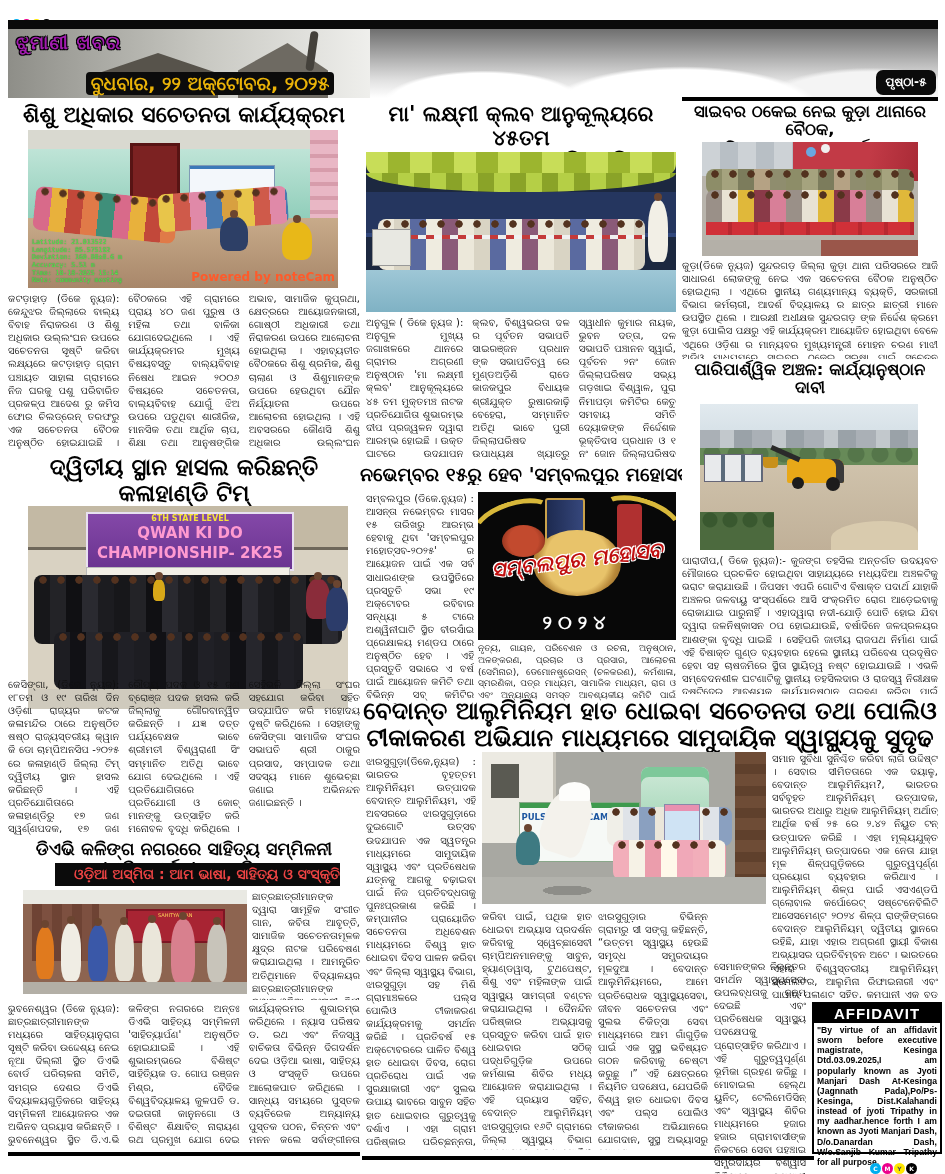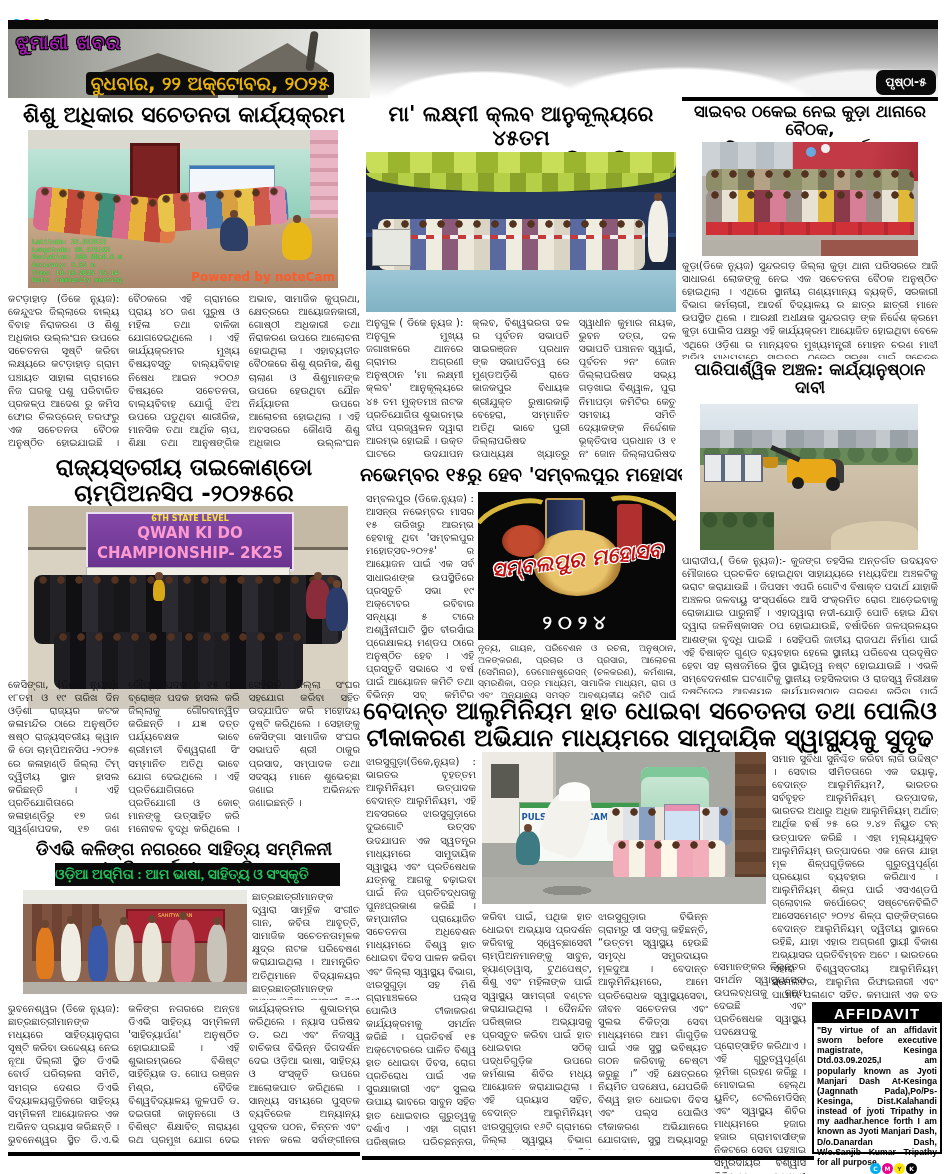--- a/index.html
+++ b/index.html
@@ -34,21 +34,21 @@
   .fig{position:absolute;border-radius:45% 45% 28% 28%;}
   .fig::before{content:"";position:absolute;top:-7px;left:50%;transform:translateX(-50%);
                width:8px;height:8px;border-radius:50%;background:#6b4530;}
   .crowd{position:absolute;border-radius:8px;
      background-image:
        radial-gradient(circle 4px at 9px 5px, #53321f 3.4px, rgba(0,0,0,0) 4px),
        repeating-linear-gradient(90deg,var(--c1) 0 16px,var(--c2) 16px 32px,var(--c3) 32px 48px,var(--c4) 48px 64px,var(--c5) 64px 80px);
      background-size:18px 100%,auto;}
   .gps{position:absolute;left:4px;bottom:3px;font-family:"DejaVu Sans Mono",monospace;
        font-size:6.5px;line-height:1.18;color:#62f64c;text-shadow:0 0 1px #053;}
-  .blackbar{background:#0b0b0b;color:#22c55e;font-weight:bold;text-align:left;font-family:Liberation Serif, serif;}
+  .blackbar{background:#0b0b0b;color:#ef4444;font-weight:bold;text-align:right;}
   
   #affidavit{left:812px;top:1002px;width:126px;height:148px;border:2px solid #000;background:#fff;}
   #affidavit .t{background:#000;color:#fff;font-weight:bold;text-align:center;font-size:15px;
                 letter-spacing:1px;padding:1px 0;font-family:"Liberation Sans",sans-serif;}
   #affidavit .x{font-size:8.6px;font-weight:bold;line-height:1.18;text-align:justify;padding:2px 3px;
                 font-family:"Liberation Sans",sans-serif;}
 </style>
 </head>
 <body>
 
@@ -90,21 +90,20 @@
       <div>Accuracy: 5.51 m</div>
       <div>Time: 10-18-2025 15:14</div>
       <div>Note: community meeting</div>
     </div>
     <div class="abs" style="right:3px;bottom:4px;font-size:12px;color:#ff5a2a;font-weight:bold;">Powered by noteCam</div>
   </div>
 
   <div class="abs body cols3" style="left:8px;top:292px;width:352px;height:160px;">କଟଡ଼ାହାଡ଼ (ଡିକେ ନ୍ୟୁଜ): କେନ୍ଦୁଝର ଜିଲ୍ଲାରେ ବାଲ୍ୟ ବିବାହ ନିରାକରଣ ଓ ଶିଶୁ ଅଧିକାର ଉଲ୍ଲଂଘନ ଉପରେ ସଚେତନତା ସୃଷ୍ଟି କରିବା ଲକ୍ଷ୍ୟରେ କଟଡ଼ାହାଡ଼ ଗ୍ରାମ ପଞ୍ଚାୟତ ସାହାଳା ଗ୍ରାମରେ ନିଜ ଘରକୁ ପଶୁ ପରିବାରିତ ପ୍ରକଳ୍ପ ଆଦେଶ ରୁ କମିସ ଫୋର ଚିଲଡ୍ରେନ୍ ତରଫରୁ ଏକ ସଚେତନତା ବୈଠକ ଅନୁଷ୍ଠିତ ହୋଇଯାଇଛି । ବୈଠକରେ ଏହି ଗ୍ରାମରେ ପ୍ରାୟ ୪୦ ଜଣ ପୁରୁଷ ଓ ମହିଳା ତଥା ବାଳିକା ଯୋଗଦେଇଥିଲେ । ଏହି କାର୍ଯ୍ୟକ୍ରମର ମୁଖ୍ୟ ବିଷୟବସ୍ତୁ ବାଲ୍ୟବିବାହ ନିଷେଧ ଆଇନ ୨୦୦୬ ବିଷୟରେ ସଚେତନତା, ବାଲ୍ୟବିବାହ ଯୋଗୁଁ ଝିଅ ଉପରେ ପଡୁଥିବା ଶାରୀରିକ, ମାନସିକ ତଥା ଆର୍ଥିକ ଚାପ, ଶିକ୍ଷା ତଥା ଆନୁଷଙ୍ଗିକ ଅଭାବ, ସାମାଜିକ କୁପ୍ରଥା, କ୍ଷେତ୍ରରେ ଆୟୋଜନକାରୀ, ଗୋଷ୍ଠୀ ଅଧିକାରୀ ତଥା ନିରାକରଣ ଉପରେ ଆଲୋଚନା ହୋଇଥିଲା । ଏହାବ୍ୟତୀତ ବୈଠକରେ ଶିଶୁ ଶ୍ରମିକ, ଶିଶୁ ଚାଲାଣ ଓ ଶିଶୁମାନଙ୍କ ଉପରେ ହେଉଥିବା ଯୌନ ନିର୍ଯ୍ୟାତନା ଉପରେ ଆଲୋଚନା ହୋଇଥିଲା । ଏହି ଅବସରରେ କୌଣସି ଶିଶୁ ଅଧିକାର ଉଲ୍ଲଂଘନ ଦେଖିଲେ ଚାଇଲ୍ଡ ହେଲ୍ପ ଲାଇନ ନମ୍ବର ୧୦୯୮ କୁ ଫୋନ କରି ଜଣାଇବାକୁ ପରାମର୍ଶ ଦିଆଯାଇଥିଲା । ଏହାବ୍ୟତୀତ କଟଡ଼ାହାଡ଼ ଗ୍ରାମର ପ୍ରତ୍ୟେକ ପଞ୍ଚାୟତରେ କାର୍ଯ୍ୟକାରୀ ହେଉଥିବା ବିବାହ ରେଜିଷ୍ଟର ଓ ପଢ଼ାଇନ ରେଜିଷ୍ଟର ବିଷୟରେ ସୂଚନା ଦେଇ ତାଙ୍କ କାର୍ଯ୍ୟକାରୀ କରିବା ନିମନ୍ତେ ସହଯୋଗ ପାଇଁ ଆହ୍ୱାନ କରାଯାଇଥିଲା । ଏହି କାର୍ଯ୍ୟକ୍ରମରେ ପରିଚାଳନା ପ୍ରକଳ୍ପ ସହଯୋଗୀ ତଥା ସାଧନ ଦ୍ୟୁତି ଭାବରେ ପଞ୍ଚାୟତ କାର୍ଯ୍ୟନିର୍ବାହୀ ଅଧିକାରୀ ନବୀନ ବେହେରା ଯୋଗଦେଇଥିଲେ ।</div>
 
   <div class="abs hl" style="left:8px;top:455px;width:352px;font-size:23px;">
-    <div>ରାଜ୍ୟସ୍ତରୀୟ ତାଇକୋଣ୍ଡୋ ଚାମ୍ପିଅନସିପ -୨୦୨୫ରେ</div>
     <div>ଦ୍ୱିତୀୟ ସ୍ଥାନ ହାସଲ କରିଛନ୍ତି କଳାହାଣ୍ଡି ଟିମ୍</div>
   </div>
 
   <div class="photo" style="left:28px;top:506px;width:320px;height:203px;background:#d9d2c2;">
     <div class="abs" style="left:0;top:0;width:100%;height:20%;background:#c3b9a4;border-bottom:3px solid #6e675a;"></div>
     <div class="abs" style="left:18%;top:3%;width:64%;height:27%;background:linear-gradient(180deg,#8448a8,#6a3390);border:2px solid #e8e0f0;color:#f5e23a;font-weight:bold;font-size:8px;text-align:center;line-height:1.3;">
       <div>6TH STATE LEVEL</div>
       <div style="color:#ff9ad0;font-size:15px;">QWAN KI DO CHAMPIONSHIP- 2K25</div>
     </div>
     <div class="abs" style="left:18%;top:30%;width:64%;height:8%;background:#f2efe6;box-shadow:inset 0 0 0 1px #bbb;"></div>

